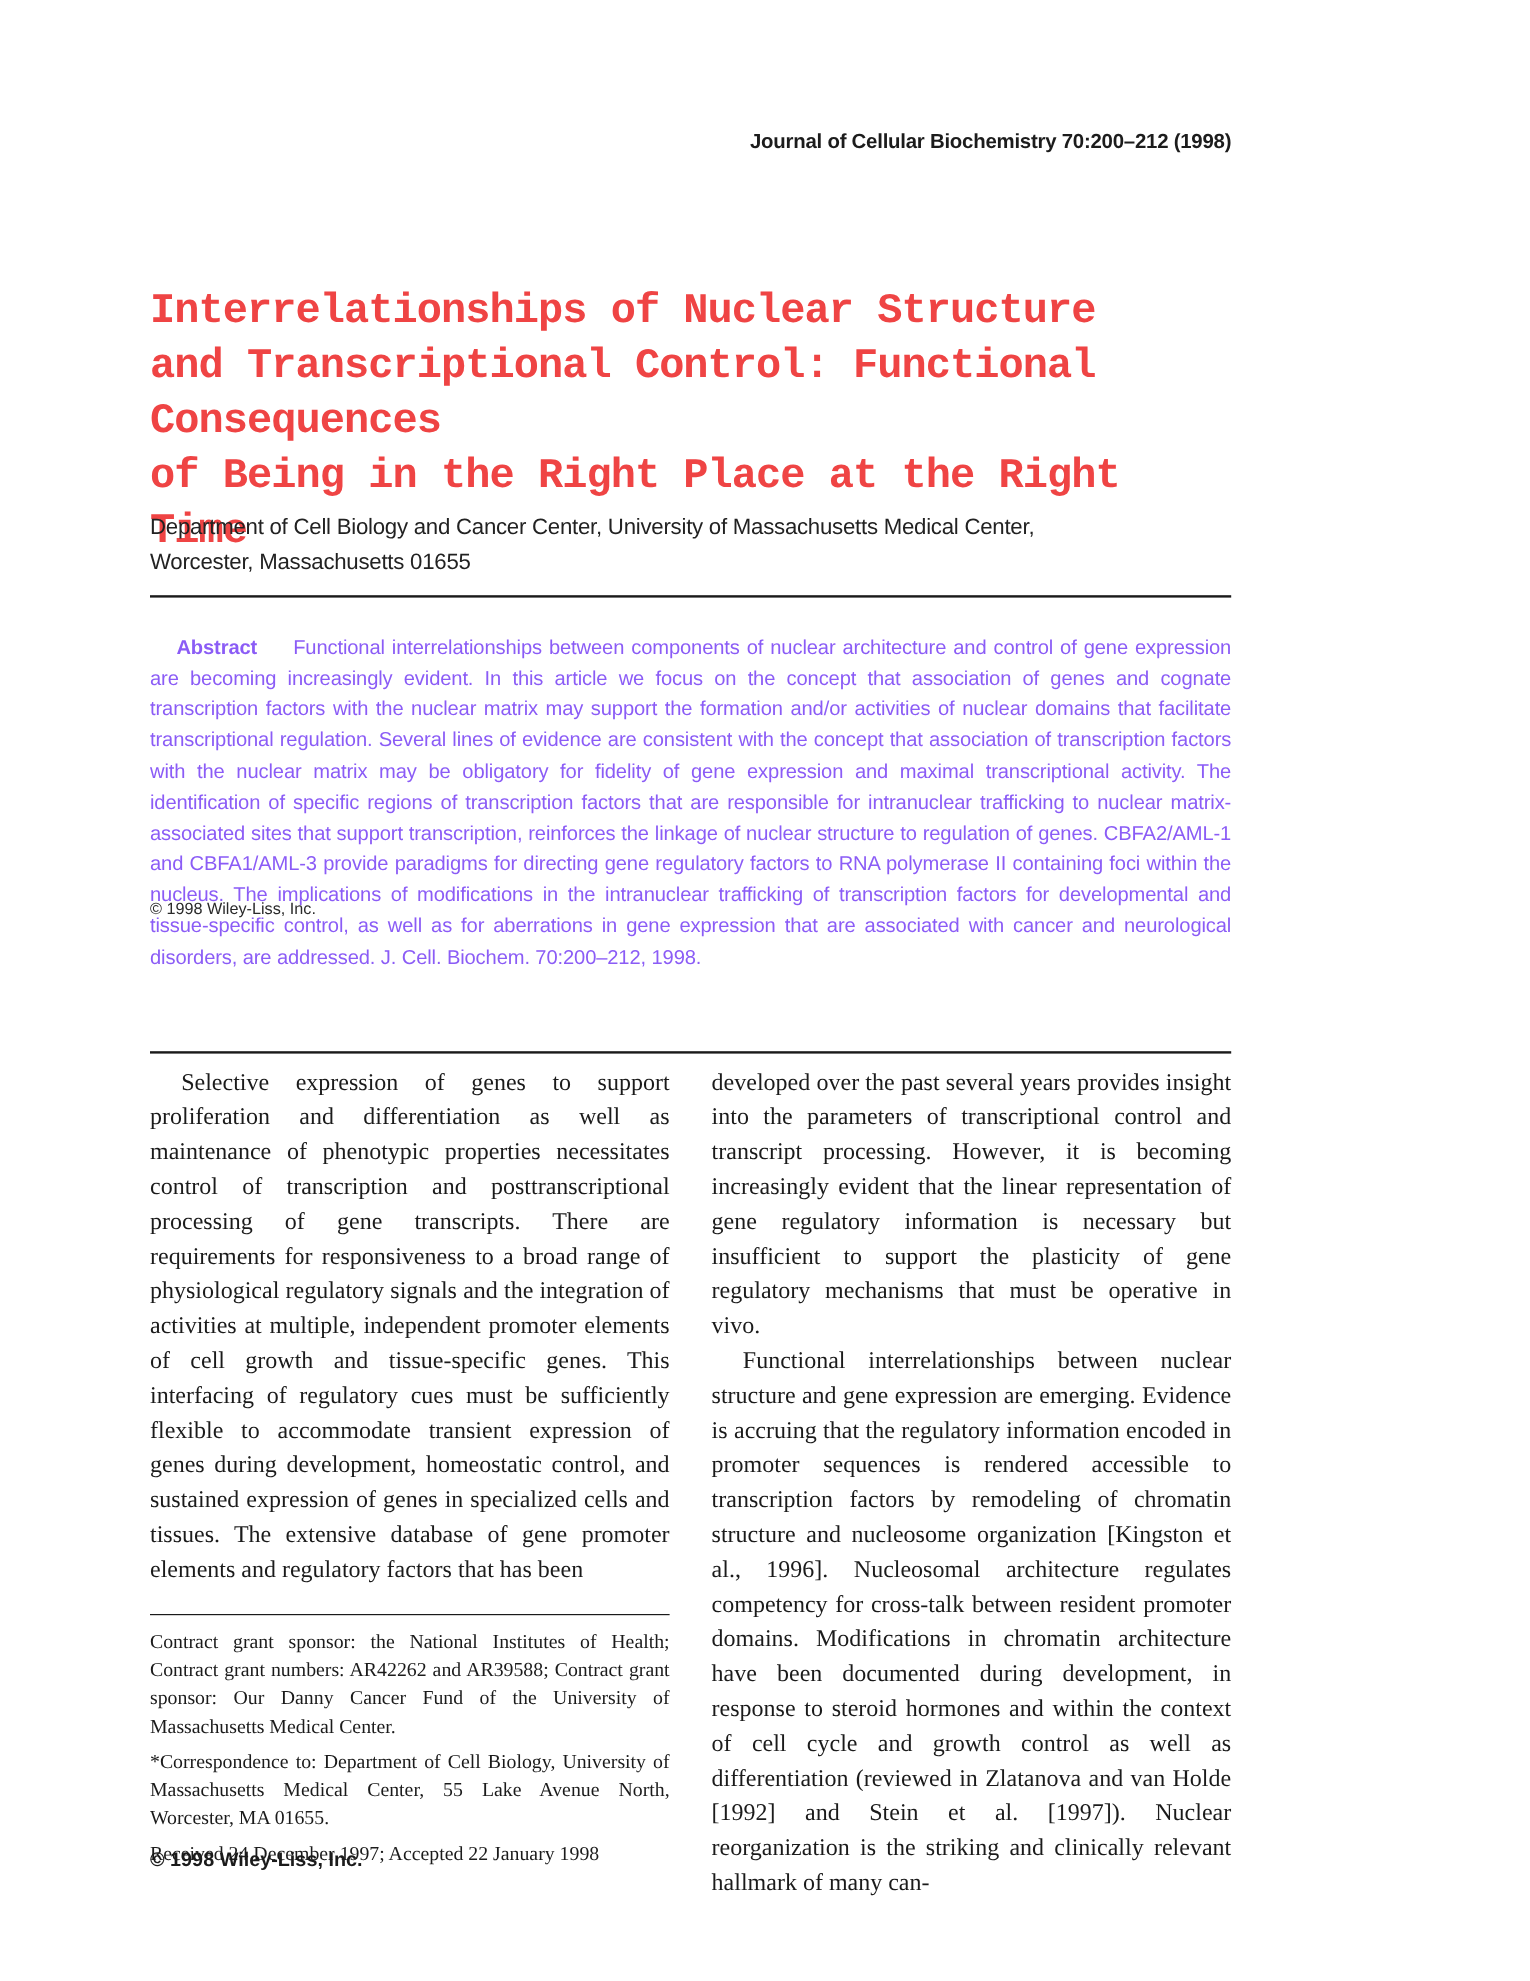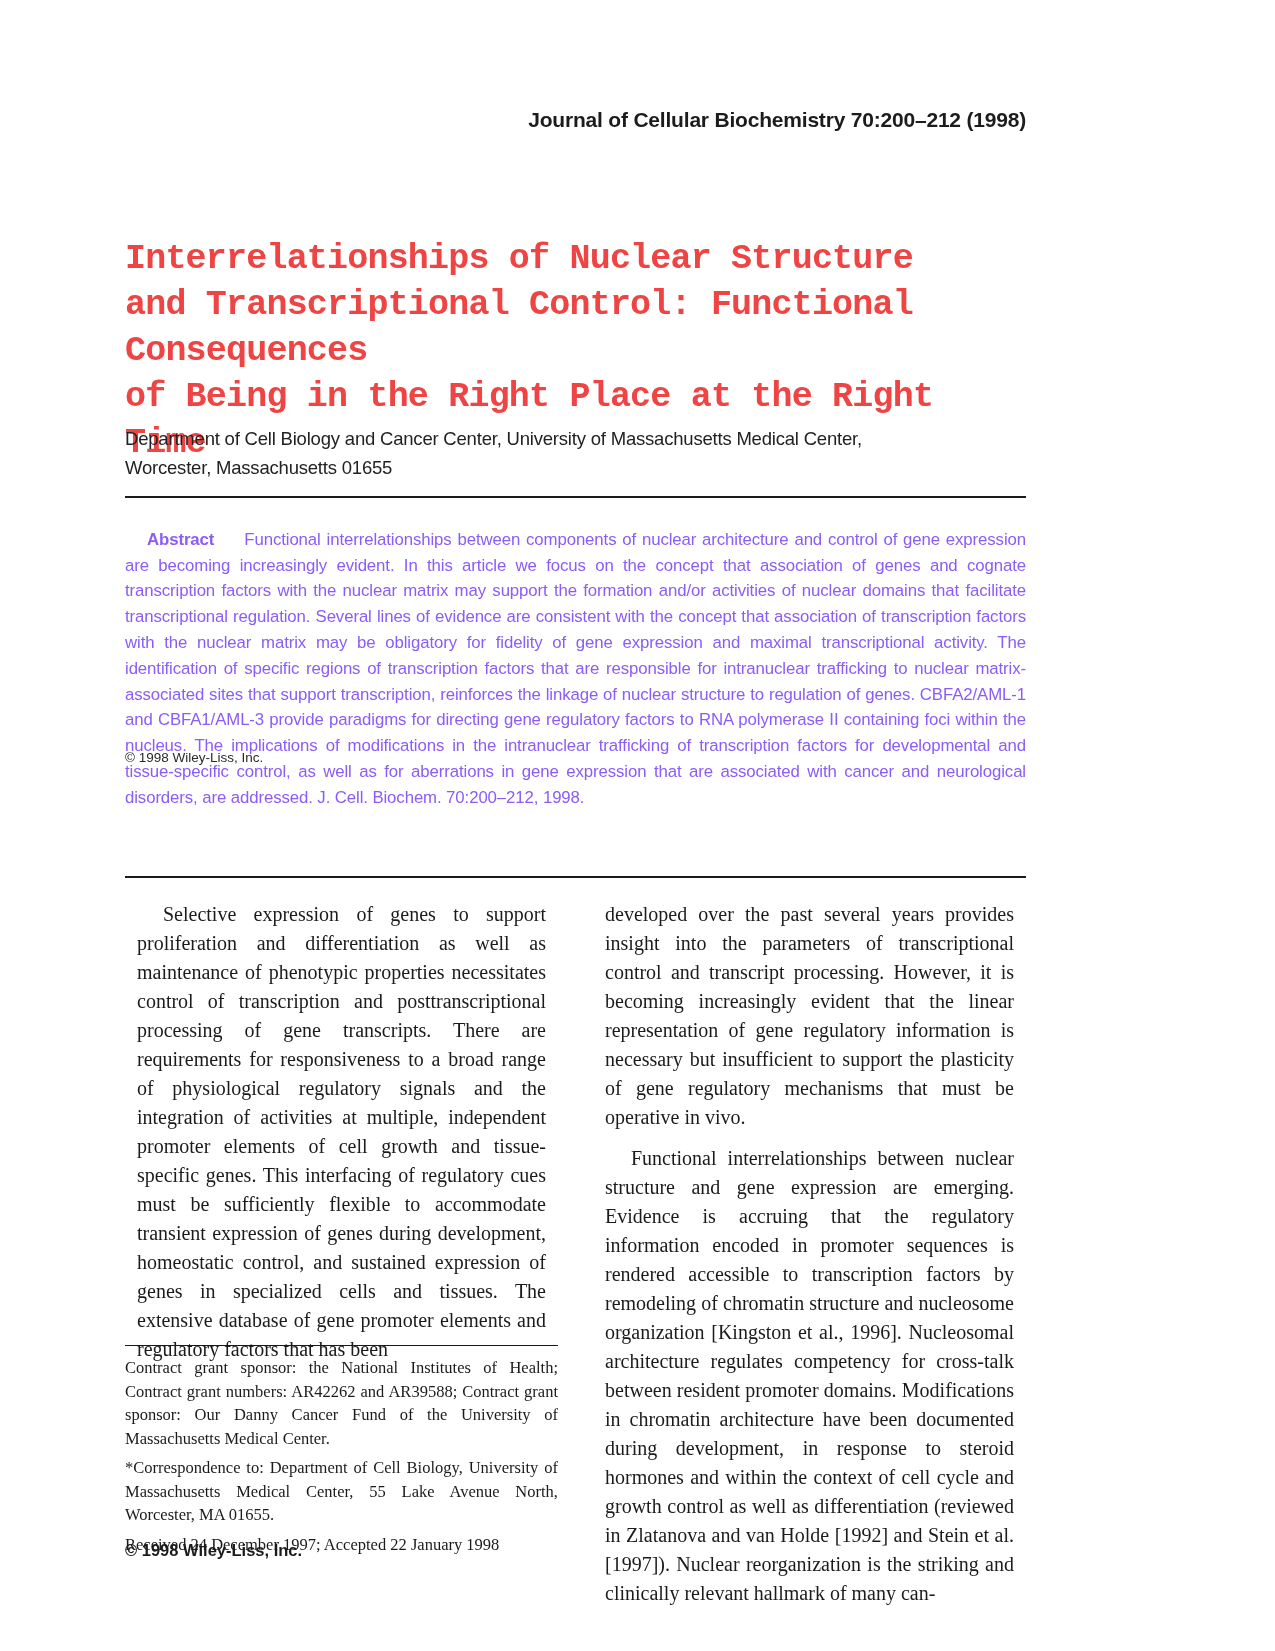--- a/index.html
+++ b/index.html
@@ -19,21 +19,21 @@
     width: 901px;
     height: 1651px;
   }
   
   .journal-header {
     position: absolute;
     top: 108px;
     right: 0;
     font-family: "Liberation Sans", sans-serif;
     font-weight: 700;
-    font-size: 21px;
+    font-size: 17px;
     letter-spacing: -0.2px;
   }
   
   .title {
     position: absolute;
     top: 236px;
     left: 0;
     width: 901px;
     font-family: Liberation Mono, monospace;
     font-weight: 700;
@@ -119,21 +119,21 @@
   }
   .col {
     width: 433px;
     font-family: "Liberation Serif", "DejaVu Serif", serif;
     font-size: 20px;
     line-height: 29px;
     text-align: justify;
     color: #1b1b1b;
   }
   .col-left { position: relative; margin-right: 35px; }
-  .col p { margin: 12px; }
+  .col p { margin: 0; }
   .indent { text-indent: 26px; }
   
   .footnote-rule {
     position: absolute;
     top: 457px;
     left: 0;
     width: 433px;
     border-top: 1.5px solid #1a1a1a;
   }
   .footnotes {

